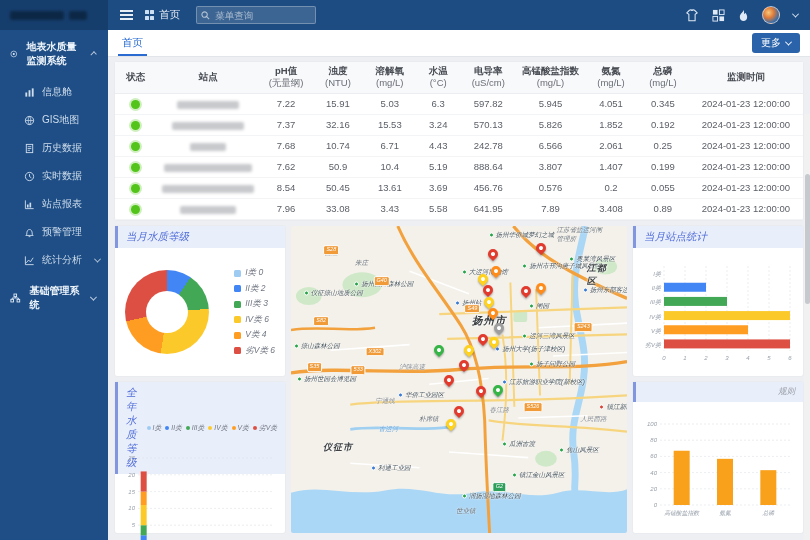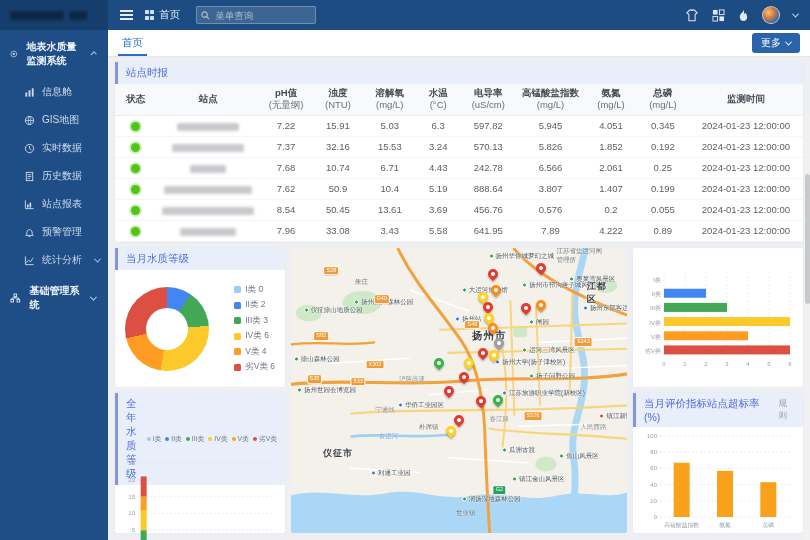--- a/index.html
+++ b/index.html
@@ -38,21 +38,21 @@
   .panel{background:#fff;border-radius:2px;box-shadow:0 0 2px rgba(0,0,0,.07);}
   .p-head{background:#e9eefb;border-left:3px solid #8296e0;color:#4f6cd8;font-size:10.5px;padding:4px 8px;display:flex;align-items:center;gap:6px;}
   
   table{width:100%;border-collapse:collapse;font-size:9.5px;color:#5a5e66;table-layout:fixed;}
   thead th{font-weight:bold;color:#474b52;background:#f8f9fb;padding:3px 2px;line-height:1.3;border-bottom:1px solid #ebedf0;}
   thead th .sub{font-weight:normal;color:#6a6e75;text-align:center;}
   tbody td{padding:0 2px;height:21px;border-bottom:1px solid #f3f4f6;text-align:center;white-space:nowrap;overflow:hidden;}
   .dot{display:inline-block;width:9px;height:9px;border-radius:50%;background:#52c41a;box-shadow:0 0 0 2px rgba(82,196,26,.28);vertical-align:middle;}
   .blurpill{display:inline-block;height:8px;border-radius:2px;background:#c7c9cc;filter:blur(1.6px);vertical-align:middle;}
   
-  .bottom{display:flex;gap:6px;flex:1;min-height:0;}
+  .bottom{display:flex;gap:6px;flex:1;min-height:0;font-style:italic;}
   .colL,.colR{width:170px;min-width:170px;display:flex;flex-direction:column;gap:6px;min-height:0;}
   .colL .panel,.colR .panel{flex:1;display:flex;flex-direction:column;min-height:0;}
   .p-body{flex:1;position:relative;padding:2px;display:flex;align-items:center;justify-content:center;min-height:0;}
   .donut-body{display:flex;align-items:center;justify-content:space-between;padding:4px 10px;width:100%;}
   .donut{width:84px;height:84px;border-radius:50%;position:relative;}
   .donut::after{content:"";position:absolute;inset:21px;background:#fff;border-radius:50%;}
   .legend{display:flex;flex-direction:column;gap:3.5px;font-size:8.5px;color:#707680;}
   .legend-item{display:flex;align-items:center;cursor:pointer;white-space:nowrap;}
   .legend-item i{width:7px;height:7px;border-radius:1.5px;display:inline-block;margin-right:4px;}
   .mini-legend{display:flex;gap:4px;margin-left:auto;font-size:6.8px;color:#707680;flex-wrap:nowrap;}
@@ -106,31 +106,31 @@
         </div>
         <div class="side-item">
           <svg width="11" height="11" viewBox="0 0 12 12">
             <circle cx="6" cy="6" r="4.5" fill="none" stroke="#cfdded"></circle>
             <path d="M1.5,6 H10.5 M6,1.5 C4,3.5 4,8.5 6,10.5 C8,8.5 8,3.5 6,1.5" fill="none" stroke="#cfdded" stroke-width=".8"></path>
           </svg>
           <span>GIS地图</span>
         </div>
         <div class="side-item">
           <svg width="11" height="11" viewBox="0 0 12 12">
+            <rect x="2.5" y="1.5" width="7" height="9" fill="none" stroke="#cfdded"></rect>
+            <path d="M4,4 H8 M4,6 H8 M4,8 H6.5" stroke="#cfdded" stroke-width=".9"></path>
+          </svg>
+          <span>历史数据</span>
+        </div>
+        <div class="side-item">
+          <svg width="11" height="11" viewBox="0 0 12 12">
             <circle cx="6" cy="6" r="4.5" fill="none" stroke="#cfdded"></circle>
             <path d="M6,3.2 V6 L8,7.4" fill="none" stroke="#cfdded"></path>
           </svg>
           <span>实时数据</span>
-        </div>
-        <div class="side-item">
-          <svg width="11" height="11" viewBox="0 0 12 12">
-            <rect x="2.5" y="1.5" width="7" height="9" fill="none" stroke="#cfdded"></rect>
-            <path d="M4,4 H8 M4,6 H8 M4,8 H6.5" stroke="#cfdded" stroke-width=".9"></path>
-          </svg>
-          <span>历史数据</span>
         </div>
         <div class="side-item">
           <svg width="11" height="11" viewBox="0 0 12 12">
             <path d="M1.5,1.5 V10.5 H10.5" fill="none" stroke="#cfdded"></path>
             <rect x="3.2" y="6" width="1.8" height="3.3" fill="#cfdded"></rect>
             <rect x="6" y="4" width="1.8" height="5.3" fill="#cfdded"></rect>
           </svg>
           <span>站点报表</span>
         </div>
         <div class="side-item">
@@ -213,23 +213,20 @@
       <span class="tab">首页</span>
       <button class="more-btn">
         <span>更多</span>
         <i class="caret down"></i>
       </button>
     </div>
 
     <div class="content">
 
       <section class="panel">
-        <div class="p-head">
-          <span>站点时报</span>
-        </div>
         <table>
           <thead>
               <tr id="tbl-head">
                 <th style="width: 6%;">状态</th>
                 <th style="width: 15%;">站点</th>
                 <th style="width: 7.5%;">pH值<div class="sub">(无量纲)</div></th>
                 <th style="width: 7.5%;">浊度<div class="sub">(NTU)</div></th>
                 <th style="width: 7.5%;">溶解氧<div class="sub">(mg/L)</div></th>
                 <th style="width: 6.5%;">水温<div class="sub">(°C)</div></th>
                 <th style="width: 8%;">电导率<div class="sub">(uS/cm)</div></th>
@@ -307,21 +304,21 @@
               </tr>
               <tr>
                 <td><span class="dot"></span></td>
                 <td><span class="blurpill" style="width:56px"></span></td>
                 <td>7.96</td>
                 <td>33.08</td>
                 <td>3.43</td>
                 <td>5.58</td>
                 <td>641.95</td>
                 <td>7.89</td>
-                <td>4.222</td>
+                <td>3.408</td>
                 <td>0.89</td>
                 <td>2024-01-23 12:00:00</td>
               </tr>
             </tbody>
         </table>
       </section>
 
       <div class="bottom">
 
         <div class="colL">
@@ -541,20 +538,23 @@
               <span class="pin" style="left: 47%; top: 52%; background: rgb(226, 59, 46);"></span>
               <span class="pin" style="left: 56.5%; top: 55.5%; background: rgb(226, 59, 46);"></span>
               <span class="pin" style="left: 61.5%; top: 55%; background: rgb(52, 181, 69);"></span>
               <span class="pin" style="left: 50%; top: 62%; background: rgb(226, 59, 46);"></span>
               <span class="pin" style="left: 47.5%; top: 66%; background: rgb(255, 210, 31);"></span>
             </div>
         </div>
 
         <div class="colR">
           <section class="panel">
+            <div class="p-head">
+                <span>当月站点统计</span>
+              </div>
             <div class="p-body" id="hbar-chart">
                 <svg class="chart-svg" width="156" height="100" viewBox="0 0 156 100">
                   <line x1="24" y1="4" x2="24" y2="89" stroke="#dde0e6" stroke-width=".6" stroke-dasharray="2,2"></line>
                   <text x="24" y="98" font-size="6" fill="#98a0ab" text-anchor="middle">0</text>
                   <line x1="45" y1="4" x2="45" y2="89" stroke="#dde0e6" stroke-width=".6" stroke-dasharray="2,2"></line>
                   <text x="45" y="98" font-size="6" fill="#98a0ab" text-anchor="middle">1</text>
                   <line x1="66" y1="4" x2="66" y2="89" stroke="#dde0e6" stroke-width=".6" stroke-dasharray="2,2"></line>
                   <text x="66" y="98" font-size="6" fill="#98a0ab" text-anchor="middle">2</text>
                   <line x1="87" y1="4" x2="87" y2="89" stroke="#dde0e6" stroke-width=".6" stroke-dasharray="2,2"></line>
                   <text x="87" y="98" font-size="6" fill="#98a0ab" text-anchor="middle">3</text>
@@ -573,21 +573,20 @@
                   <rect x="24" y="49.083333333333336" width="126" height="9" fill="#fcc92b"></rect>
                   <text x="21" y="70.75" font-size="6" fill="#98a0ab" text-anchor="end">V类</text>
                   <rect x="24" y="63.25" width="84" height="9" fill="#ff9d23"></rect>
                   <text x="21" y="84.91666666666666" font-size="6" fill="#98a0ab" text-anchor="end">劣V类</text>
                   <rect x="24" y="77.41666666666666" width="126" height="9" fill="#dd4f43"></rect>
                 </svg>
               </div>
           </section>
           <section class="panel">
             <div class="p-head">
-              <span>当月评价指标站点超标率(%)</span>
               <span class="corner-label">规则</span>
             </div>
             <div class="p-body" id="vbar-chart">
                 <svg class="chart-svg" width="156" height="100" viewBox="0 0 156 100">
                   <line x1="20" y1="87" x2="150" y2="87" stroke="#dde0e6" stroke-width=".6" stroke-dasharray="2,2"></line>
                   <text x="17" y="89" font-size="6" fill="#98a0ab" text-anchor="end">0</text>
                   <line x1="20" y1="70.8" x2="150" y2="70.8" stroke="#dde0e6" stroke-width=".6" stroke-dasharray="2,2"></line>
                   <text x="17" y="72.8" font-size="6" fill="#98a0ab" text-anchor="end">20</text>
                   <line x1="20" y1="54.6" x2="150" y2="54.6" stroke="#dde0e6" stroke-width=".6" stroke-dasharray="2,2"></line>
                   <text x="17" y="56.6" font-size="6" fill="#98a0ab" text-anchor="end">40</text>

